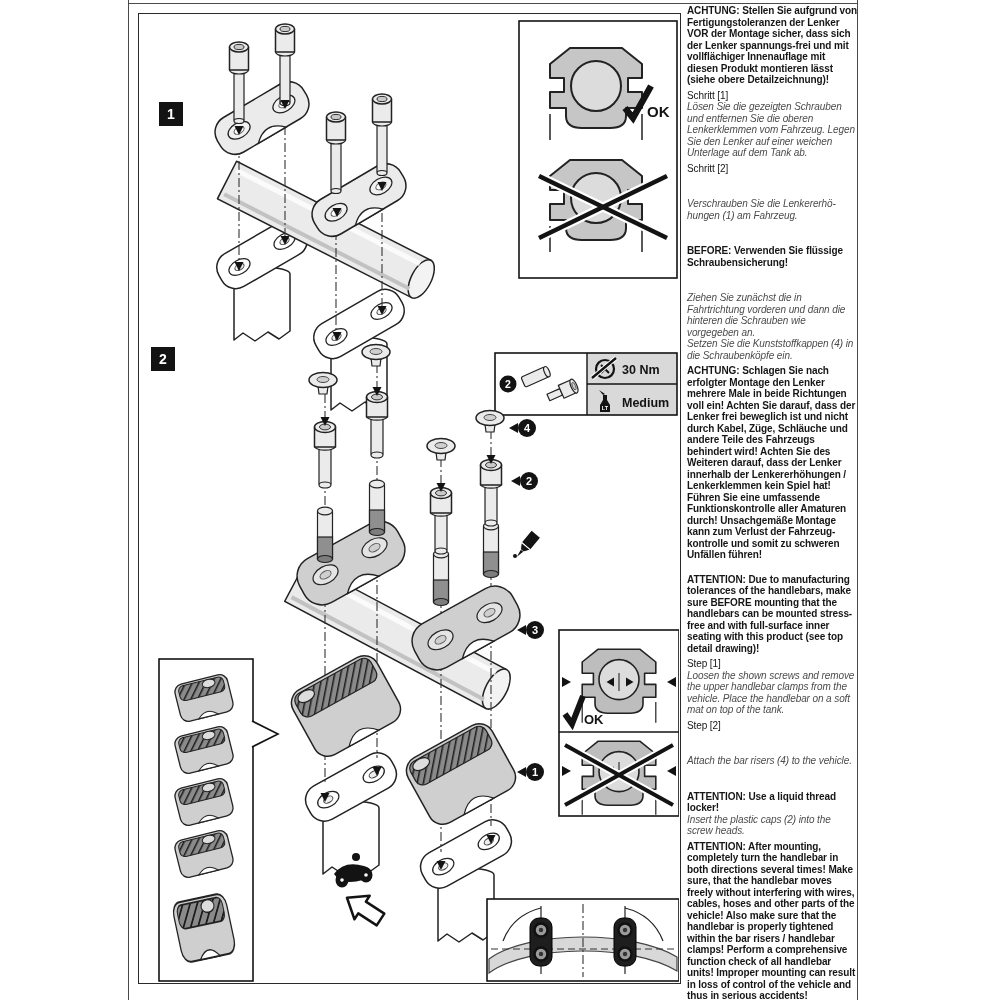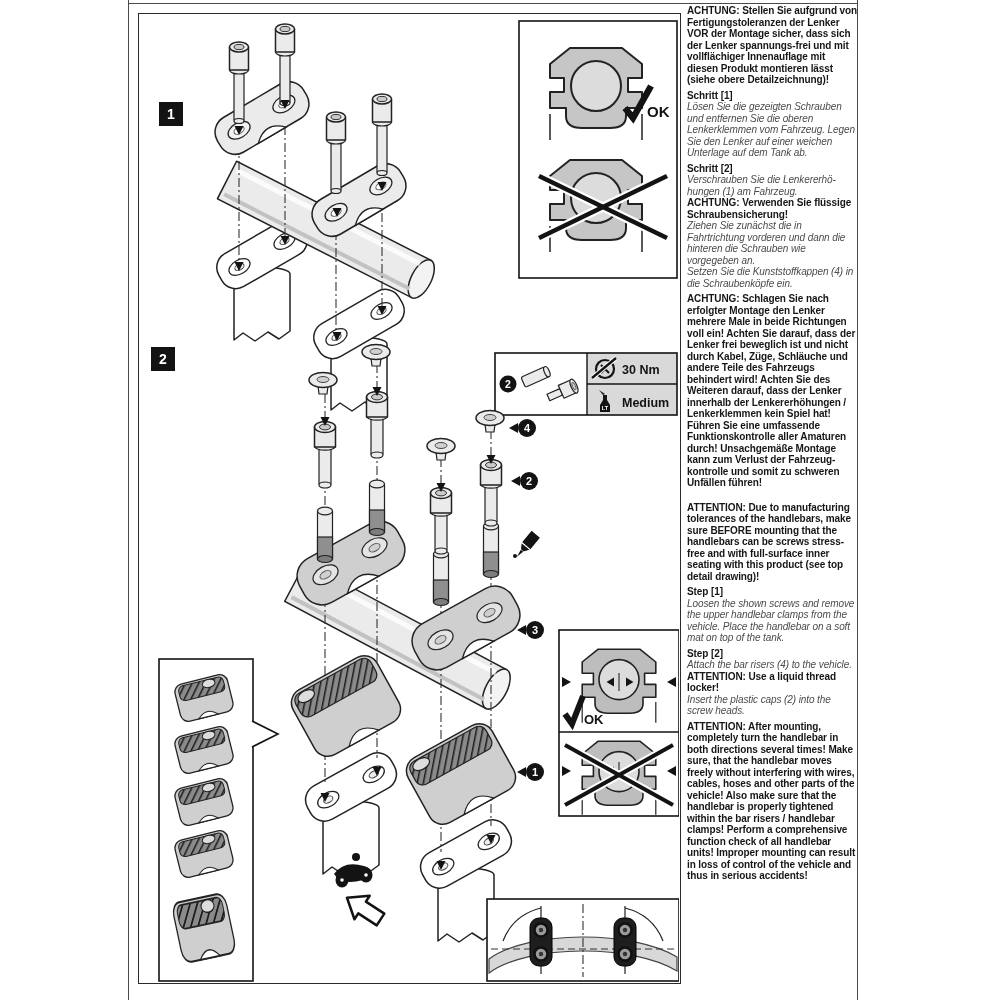--- a/index.html
+++ b/index.html
@@ -6,22 +6,22 @@
   body{width:1000px;height:1000px;position:relative;font-family:"Liberation Sans",sans-serif;overflow:hidden;}
   .vline{position:absolute;top:0;width:1px;height:1000px;background:#4a4a4a;}
   .vline.left{left:128px;}
   .vline.right{left:857px;}
   .topline{position:absolute;left:128px;top:3px;width:730px;height:1px;background:#4a4a4a;}
   .panel{position:absolute;left:138px;top:13px;width:543px;height:971px;border:1.6px solid #2a2a2a;box-sizing:border-box;background:#fff;}
   .textcol{position:absolute;left:687px;top:5px;width:171px;}
   .textcol p{margin:0 0 4px 0;font-size:10px;line-height:11.5px;letter-spacing:-0.1px;}
   .textcol p.b{font-weight:bold;color:#161616;}
   .textcol p.r{color:#4b4b4b;font-style:italic;}
-  .textcol p.h{font-weight:bold;color:#161616;margin:3px 0 0 0;}
-  .textcol p.m0{margin-bottom:0;}
+  .textcol p.h{font-weight:normal;color:#161616;margin:3px 0 0 0;}
+  .textcol p.m0{margin-bottom:0;margin-top:24px;}
   .langgap{height:9px;}
   svg text{font-family:"Liberation Sans",sans-serif;}
   .ol{stroke:#222;stroke-width:1.5;stroke-linejoin:round;}
   .ol2{stroke:#222;stroke-width:1.2;stroke-linejoin:round;}
   .f-light{fill:#ebebeb;}
   .f-mid{fill:#cfcfcf;}
   .f-white{fill:#fff;}
   .dashdot{stroke:#333;stroke-width:1.1;fill:none;stroke-dasharray:9 3 2 3;}
   .blk{fill:#131313;}
   .wtxt{fill:#fff;font-weight:bold;}
@@ -379,26 +379,26 @@
 </g>
 </svg>
 </div>
 
 <div class="textcol">
   <p class="b">ACHTUNG: Stellen Sie aufgrund von Fertigungstoleranzen der Lenker VOR der Montage sicher, dass sich der Lenker spannungs-frei und mit vollflächiger Innenauflage mit diesen Produkt montieren lässt (siehe obere Detailzeichnung)!</p>
   <p class="h">Schritt [1]</p>
   <p class="r">Lösen Sie die gezeigten Schrauben und entfernen Sie die oberen Lenkerklemmen vom Fahrzeug. Legen Sie den Lenker auf einer weichen Unterlage auf dem Tank ab.</p>
   <p class="h">Schritt [2]</p>
   <p class="r m0">Verschrauben Sie die Lenkererhö-hungen (1) am Fahrzeug.</p>
-  <p class="b m0">ACHTUNG: Verwenden Sie flüssige Schraubensicherung!</p>
+  <p class="b m0">BEFORE: Verwenden Sie flüssige Schraubensicherung!</p>
   <p class="r m0">Ziehen Sie zunächst die in Fahrtrichtung vorderen und dann die hinteren die Schrauben wie vorgegeben an.</p>
   <p class="r">Setzen Sie die Kunststoffkappen (4) in die Schraubenköpfe ein.</p>
   <p class="b">ACHTUNG: Schlagen Sie nach erfolgter Montage den Lenker mehrere Male in beide Richtungen voll ein! Achten Sie darauf, dass der Lenker frei beweglich ist und nicht durch Kabel, Züge, Schläuche und andere Teile des Fahrzeugs behindert wird! Achten Sie des Weiteren darauf, dass der Lenker innerhalb der Lenkererhöhungen / Lenkerklemmen kein Spiel hat! Führen Sie eine umfassende Funktionskontrolle aller Amaturen durch! Unsachgemäße Montage kann zum Verlust der Fahrzeug-kontrolle und somit zu schweren Unfällen führen!</p>
   <div class="langgap"></div>
-  <p class="b">ATTENTION: Due to manufacturing tolerances of the handlebars, make sure BEFORE mounting that the handlebars can be screws stress-free and with full-surface inner seating with this product (see top detail drawing)!</p>
+  <p class="b">ATTENTION: Due to manufacturing tolerances of the handlebars, make sure BEFORE mounting that the handlebars can be mounted stress-free and with full-surface inner seating with this product (see top detail drawing)!</p>
   <p class="h">Step [1]</p>
   <p class="r">Loosen the shown screws and remove the upper handlebar clamps from the vehicle. Place the handlebar on a soft mat on top of the tank.</p>
   <p class="h">Step [2]</p>
   <p class="r m0">Attach the bar risers (4) to the vehicle.</p>
   <p class="b m0">ATTENTION: Use a liquid thread locker!</p>
   <p class="r">Insert the plastic caps (2) into the screw heads.</p>
   <p class="b">ATTENTION: After mounting, completely turn the handlebar in both directions several times! Make sure, that the handlebar moves freely without interfering with wires, cables, hoses and other parts of the vehicle! Also make sure that the handlebar is properly tightened within the bar risers / handlebar clamps! Perform a comprehensive function check of all handlebar units! Improper mounting can result in loss of control of the vehicle and thus in serious accidents!</p>
 </div>
 
 </body></html>

